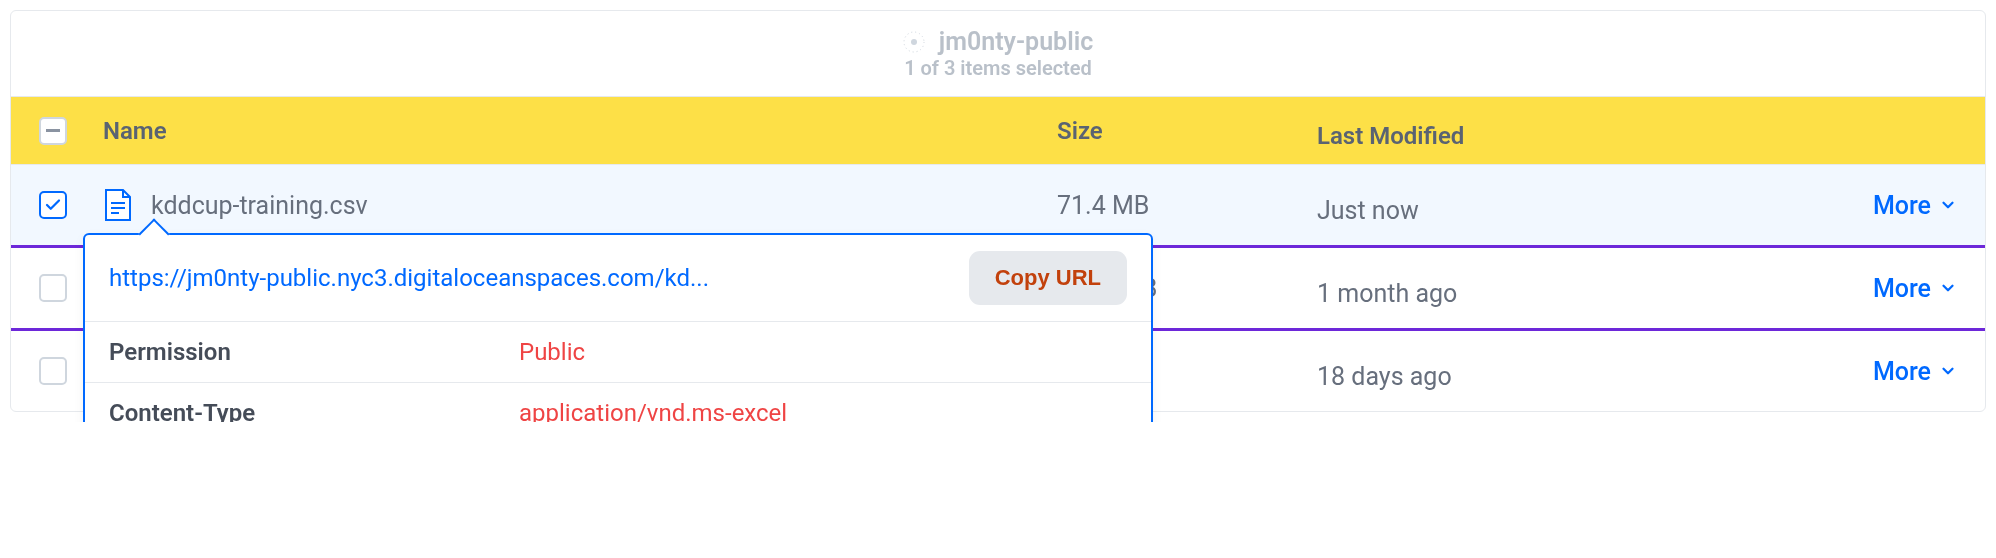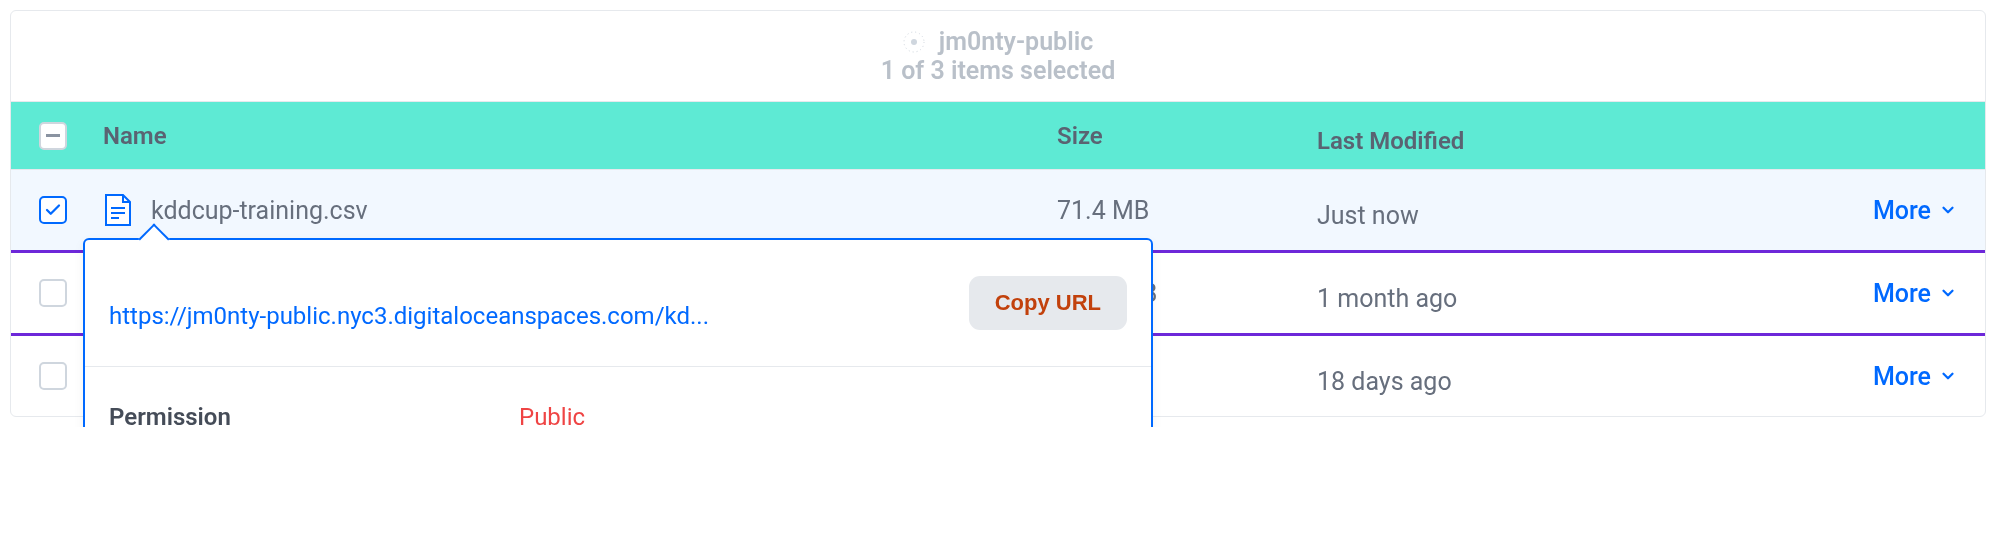--- a/index.html
+++ b/index.html
@@ -40,26 +40,26 @@
     justify-content: center;
   }
   .bucket-name {
     color: #b9c0c9;
     font-weight: 600;
     font-size: 25px;
   }
   .selection-count {
     color: #b9c0c9;
     font-weight: 600;
-    font-size: 25px;
+    font-size: 20px;
   }
   .thead {
     display: flex;
     align-items: center;
-    background: #5eead4;
+    background: #fde047;
     border-bottom: 1px solid #e6e9ed;
     padding: 14px 28px;
     font-weight: 600;
     color: #5a6372;
     font-size: 24px;
   }
   .col-check { width: 60px; display:flex; align-items:center; }
   .col-name { flex: 1; display:flex; align-items:center; gap: 18px; padding-left: 4px;}
   .col-size { width: 260px; }
   .col-mod { width: 500px; margin-top: 11px; }
@@ -139,22 +139,22 @@
     left: 58px;
     width: 20px;
     height: 20px;
     background: #fff;
     border-left: 2px solid #0069ff;
     border-top: 2px solid #0069ff;
     transform: rotate(45deg);
   }
   .popover-row {
     display: flex;
-    align-items: flex-end;
-    padding: 36px 24px;
+    align-items: center;
+    padding: 16px 24px;
     border-bottom: 1px solid #e6e9ed;
     font-size: 24px;
   }
   .popover-row:last-child { border-bottom: none; }
   .popover-url {
     flex: 1;
     color: #0069ff;
     white-space: nowrap;
     overflow: hidden;
     text-overflow: ellipsis;

